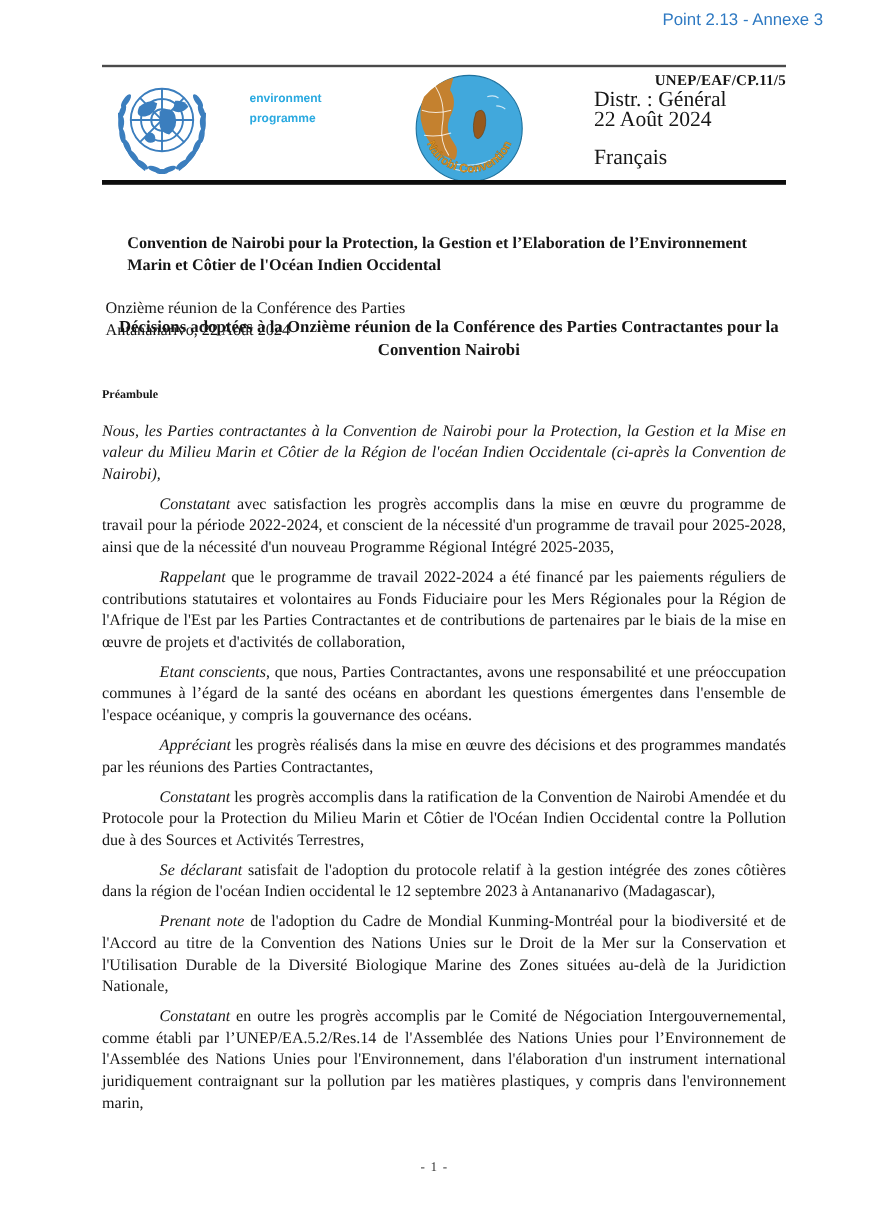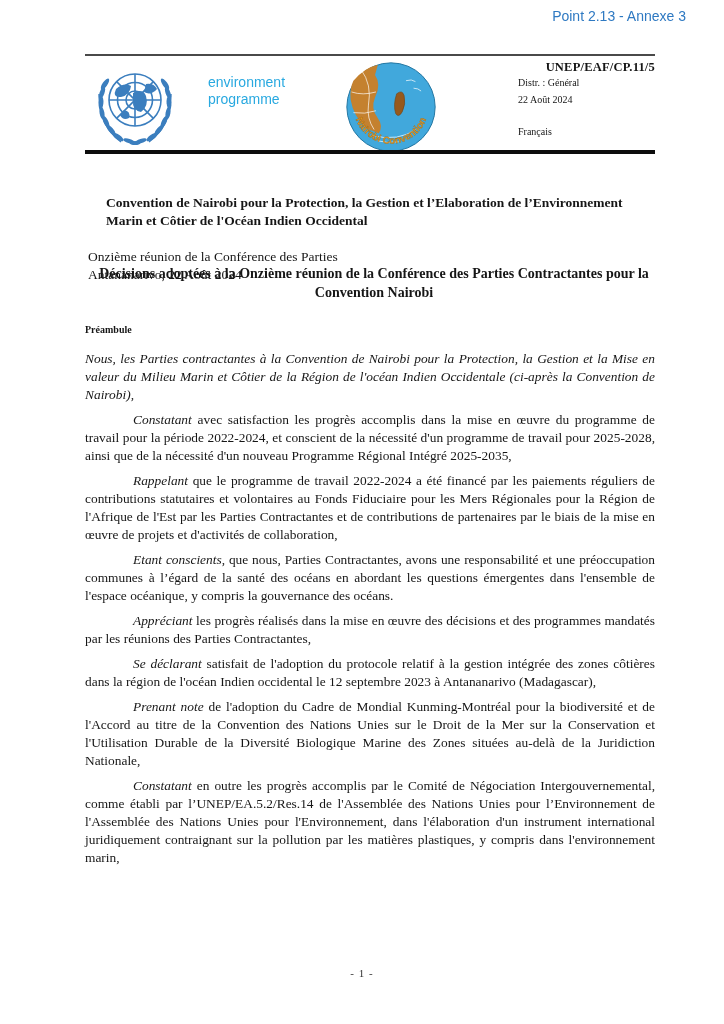--- a/index.html
+++ b/index.html
@@ -29,23 +29,23 @@
     position:absolute; top:150px; left:85px; width:570px;
     border-top:4px solid #0d0d0d; height:0;
   }
   .masthead { position:absolute; top:58px; left:85px; width:570px; height:92px; }
   .un-logo { position:absolute; left:0; top:2px; }
   .unep-logo { position:absolute; left:123px; top:16px; width:125px;
     font-family:"Liberation Sans", sans-serif; color:#29a9e0; }
   .unep-row { display:flex; align-items:flex-start; }
   .unep-un { font-size:37px; font-weight:bold; line-height:30px; letter-spacing:1px; }
   .unep-emblem { margin-left:5px; margin-top:0; }
-  .unep-line { font-size:14px; font-weight:normal; line-height:17px; }
+  .unep-line { font-size:10px; font-weight:bold; line-height:17px; }
   .nairobi-logo { position:absolute; left:258px; top:2px; }
-  .distr-block { position:absolute; left:433px; top:16px; font-size:10px; line-height:17px; }
+  .distr-block { position:absolute; left:410px; top:16px; font-size:18px; line-height:17px; }
   .distr-lang { margin-top:15px; }
   .title-block { position:absolute; top:176px; left:88px; width:567px;
     font-size:13.5px; line-height:18px; }
   .title-bold { font-weight:bold; margin:18px; }
   .title-line { margin:0; }
   .decisions-heading {
     position:absolute; top:260px; left:72px; width:596px;
     font-size:14px; font-weight:bold; text-align:center; line-height:19px; margin:4px;
   }
   .preambule-heading {
@@ -161,19 +161,20 @@
   <p class="decisions-heading">Décisions adoptées à la Onzième réunion de la Conférence des Parties Contractantes pour la Convention Nairobi</p>
 
   <p class="preambule-heading">Préambule</p>
 
   <div class="paragraphs" id="paragraphs">
       <p class="body-para full-italic">Nous, les Parties contractantes à la Convention de Nairobi pour la Protection, la Gestion et la Mise en valeur du Milieu Marin et Côtier de la Région de l'océan Indien Occidentale (ci-après la Convention de Nairobi),</p>
       <p class="body-para"><i>Constatant</i> avec satisfaction les progrès accomplis dans la mise en œuvre du programme de travail pour la période 2022-2024, et conscient de la nécessité d'un programme de travail pour 2025-2028, ainsi que de la nécessité d'un nouveau Programme Régional Intégré 2025-2035,</p>
       <p class="body-para"><i>Rappelant</i> que le programme de travail 2022-2024 a été financé par les paiements réguliers de contributions statutaires et volontaires au Fonds Fiduciaire pour les Mers Régionales pour la Région de l'Afrique de l'Est par les Parties Contractantes et de contributions de partenaires par le biais de la mise en œuvre de projets et d'activités de collaboration,</p>
       <p class="body-para"><i>Etant conscients</i>, que nous, Parties Contractantes, avons une responsabilité et une préoccupation communes à l’égard de la santé des océans en abordant les questions émergentes dans l'ensemble de l'espace océanique, y compris la gouvernance des océans.</p>
       <p class="body-para"><i>Appréciant</i> les progrès réalisés dans la mise en œuvre des décisions et des programmes mandatés par les réunions des Parties Contractantes,</p>
+      <p class="body-para"><i>Constatant</i> les progrès accomplis dans la ratification de la Convention de Nairobi Amendée et du Protocole pour la Protection du Milieu Marin et Côtier de l'Océan Indien Occidental contre la Pollution due à des Sources et Activités Terrestres,</p>
       <p class="body-para"><i>Se déclarant</i> satisfait de l'adoption du protocole relatif à la gestion intégrée des zones côtières dans la région de l'océan Indien occidental le 12 septembre 2023 à Antananarivo (Madagascar),</p>
       <p class="body-para"><i>Prenant note</i> de l'adoption du Cadre de Mondial Kunming-Montréal pour la biodiversité et de l'Accord au titre de la Convention des Nations Unies sur le Droit de la Mer sur la Conservation et l'Utilisation Durable de la Diversité Biologique Marine des Zones situées au-delà de la Juridiction Nationale,</p>
       <p class="body-para"><i>Constatant</i> en outre les progrès accomplis par le Comité de Négociation Intergouvernemental, comme établi par l’UNEP/EA.5.2/Res.14 de l'Assemblée des Nations Unies pour l’Environnement de l'Assemblée des Nations Unies pour l'Environnement, dans l'élaboration d'un instrument international juridiquement contraignant sur la pollution par les matières plastiques, y compris dans l'environnement marin,</p>
     </div>
 
   <div class="page-footer">- 1 -</div>
 </div>
 
 </body></html>

